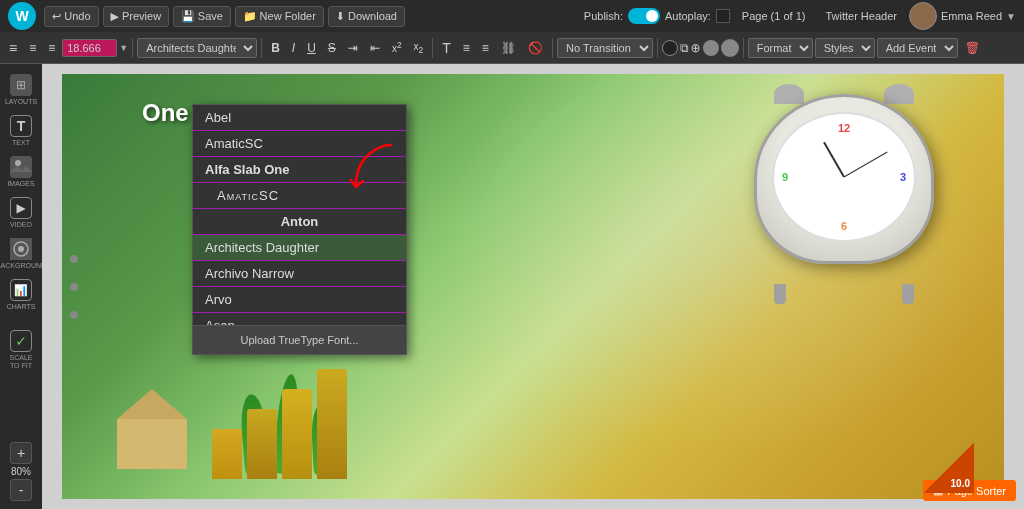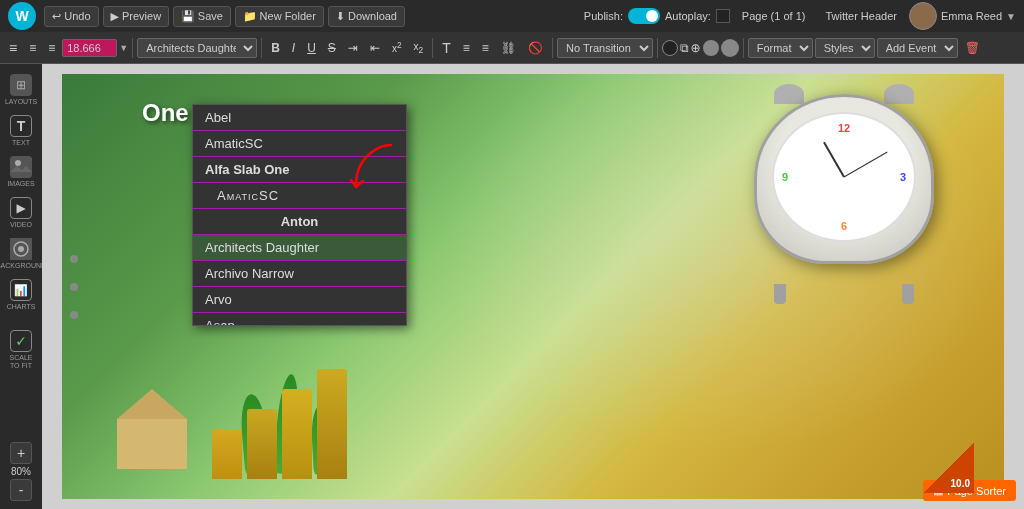--- a/index.html
+++ b/index.html
@@ -505,20 +505,21 @@
       <div class="font-item" style="font-weight: normal; font-style: normal;">Abel</div>
           <div class="font-item" style="font-weight: normal; font-style: normal;">AmaticSC</div>
           <div class="font-item" style="font-weight: bold; font-style: normal;">Alfa Slab One</div>
           <div class="font-item" style="font-weight: normal; font-style: normal; font-variant: small-caps; letter-spacing: 1px; padding-left: 24px;">AmaticSC</div>
           <div class="font-item" style="font-weight: bold; font-style: normal; text-align: center;">Anton</div>
           <div class="font-item selected" style="font-weight: normal;">Architects Daughter</div>
           <div class="font-item" style="font-weight: normal; font-style: normal;">Archivo Narrow</div>
           <div class="font-item" style="font-weight: normal; font-style: normal;">Arvo</div>
           <div class="font-item" style="font-weight: normal; font-style: normal;">Asap</div>
         </div>
+      <button class="upload-font-btn">Upload TrueType Font...</button>
     </div>
 
     <div class="page-sorter-btn">
       <span>▦</span>
       <span>Page Sorter</span>
     </div>
 
     <div class="version-badge">
       <span style="position:absolute;bottom:4px;right:4px;color:white;font-size:10px;font-weight:bold;transform:rotate(0deg);">10.0</span>
     </div>

